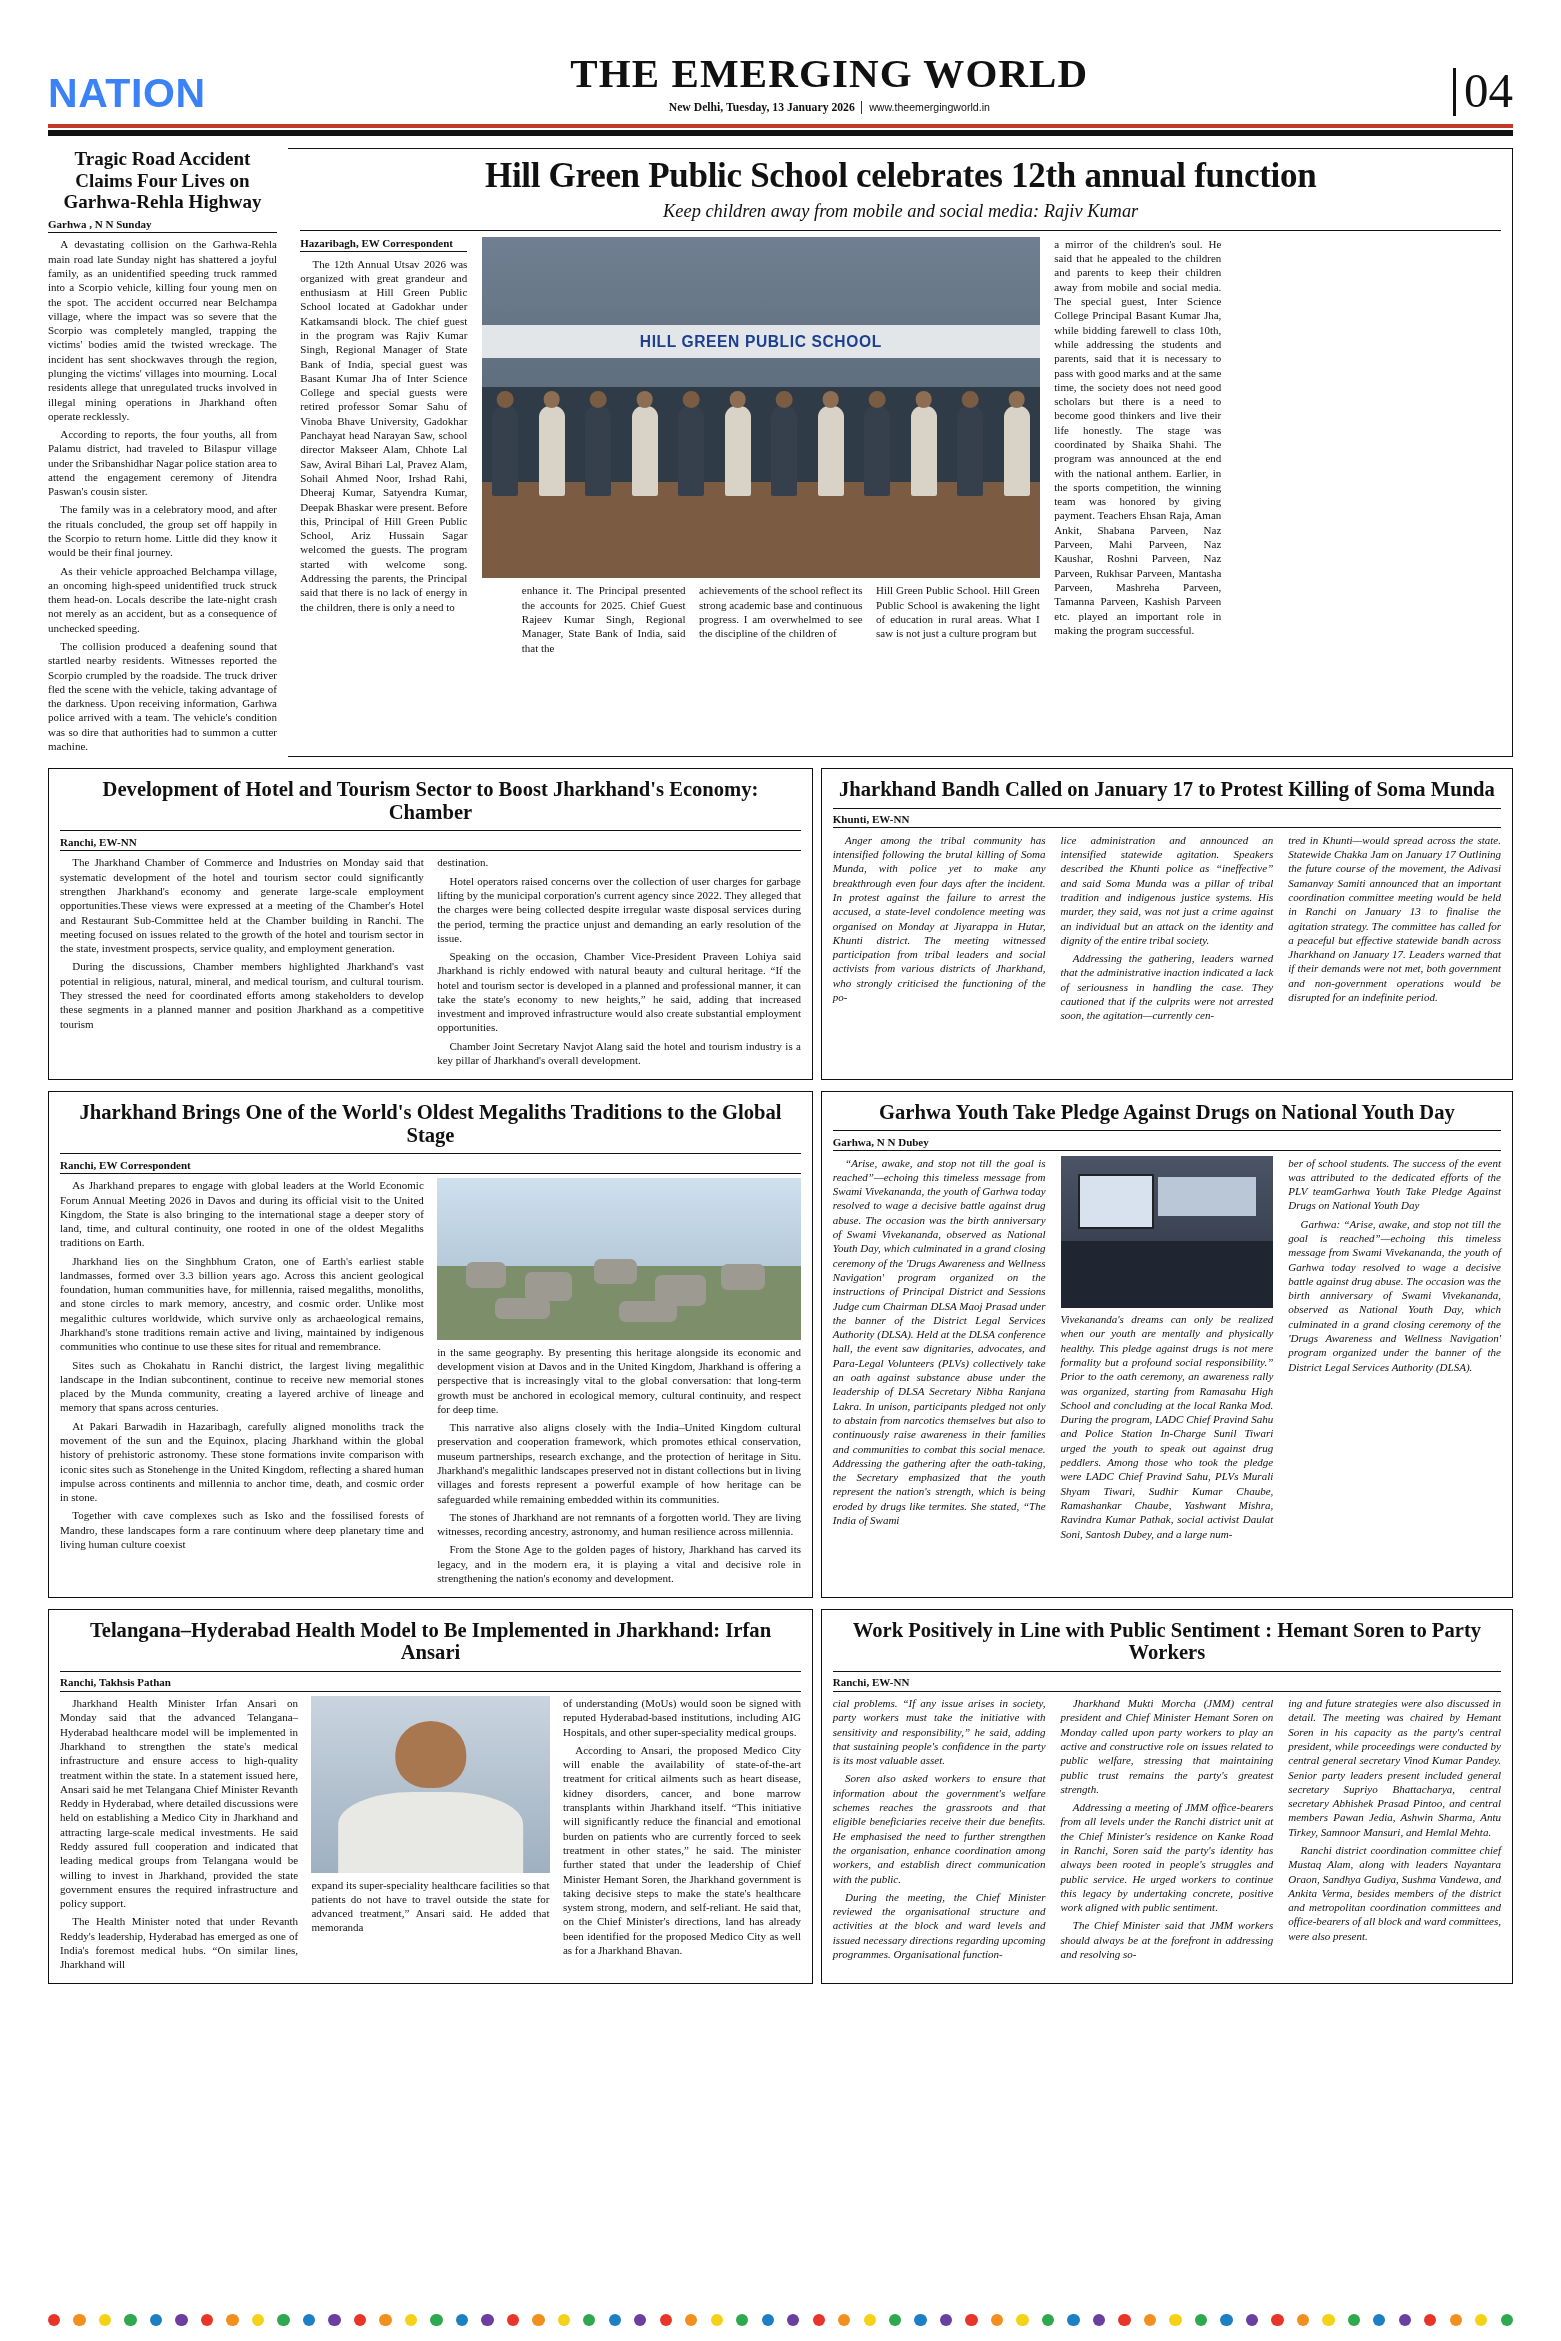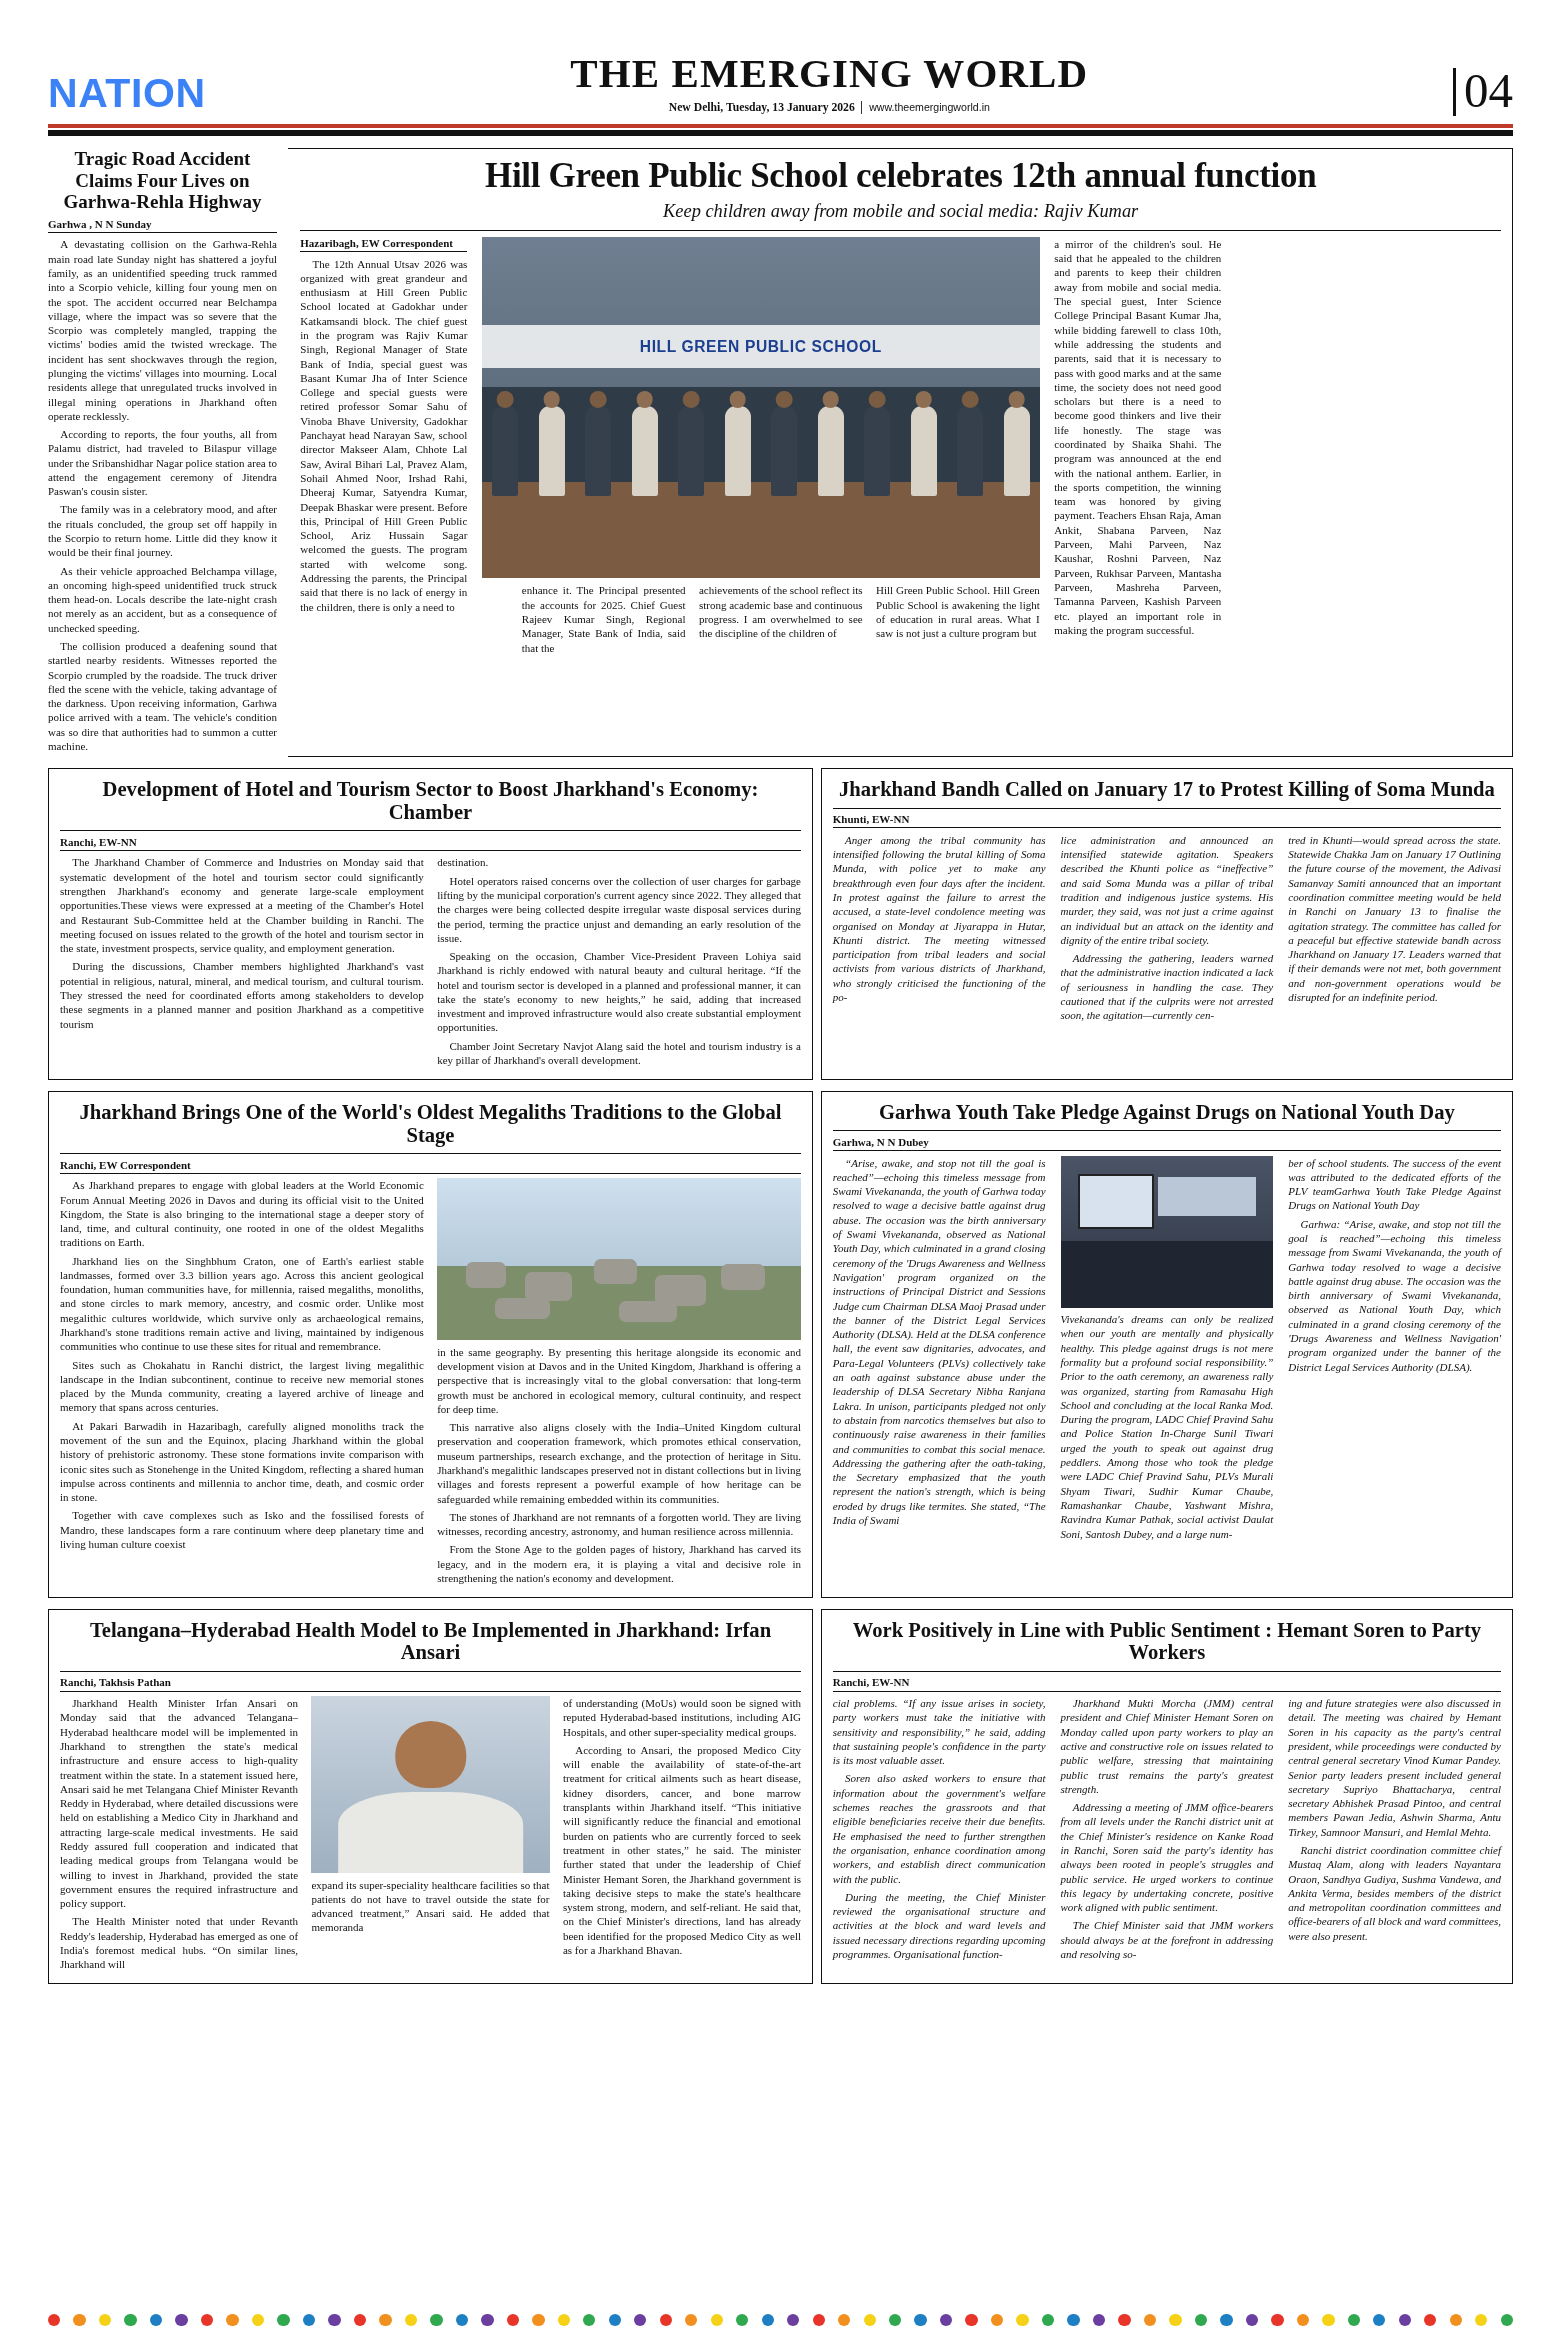--- a/index.html
+++ b/index.html
@@ -157,21 +157,21 @@
   .photo-main {
     width: 100%;
     height: 341px;
     background: linear-gradient(#6f7f91, #4d5a68);
     position: relative;
     overflow: hidden;
   }
   .photo-caption-band {
     position: absolute;
     left: 0; right: 0; top: 26%;
-    height: 43px;
+    height: 33px;
     background: rgba(255,255,255,0.82);
     color: #1d3f8f;
     font-family: "Liberation Sans", sans-serif;
     font-weight: bold;
     font-size: 15.6px;
     display: flex; align-items: center; justify-content: center;
     letter-spacing: 0.6px;
   }
   .stage-floor {
     position: absolute; left: 0; right: 0; bottom: 0; height: 28%;

